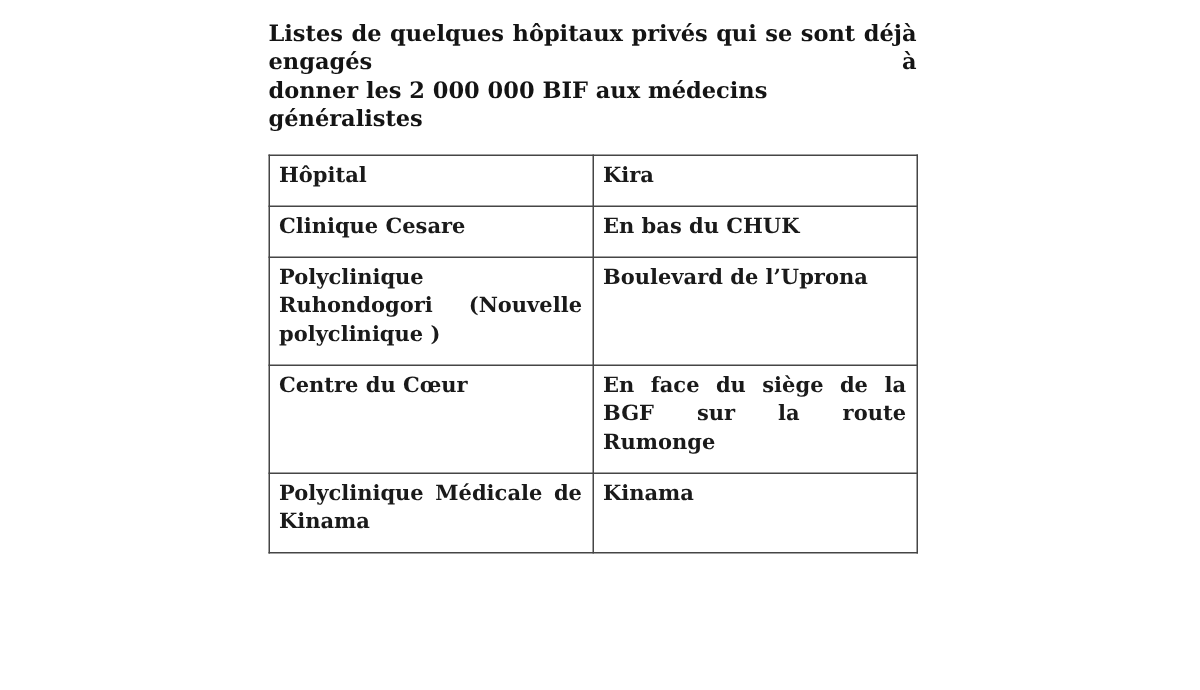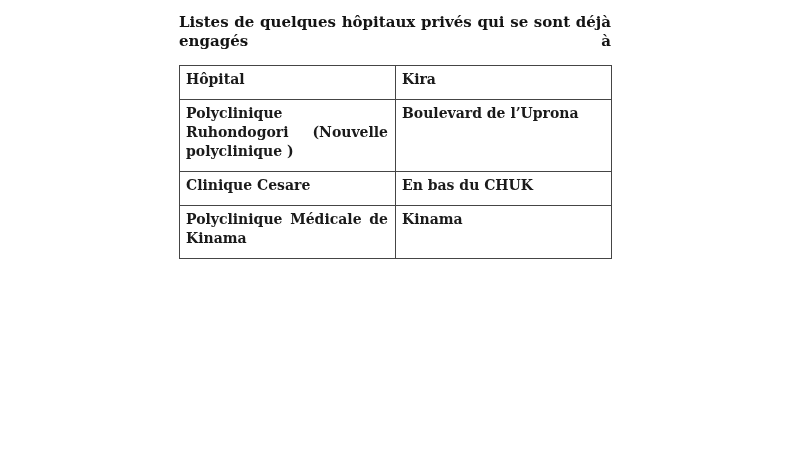--- a/index.html
+++ b/index.html
@@ -51,41 +51,46 @@
   .hospital-table td { height: 33px; text-align: justify; }
 </style>
 </head>
 <body>
 
 <div class="page">
   <div class="doc">
 
     <div class="doc-title">
       <div class="line1">Listes de quelques hôpitaux privés qui se sont déjà engagés à</div>
+      <div class="line2">donner les 2 000 000 BIF aux médecins généralistes</div>
     </div>
 
     <table class="hospital-table">
       <colgroup>
           <col>
           <col>
         </colgroup>
       <thead>
         <tr>
           <th>Hôpital</th>
           <th>Kira</th>
         </tr>
       </thead>
       <tbody id="table-body">
           <tr>
+            <td>Clinique Cesare</td>
+            <td>En bas du CHUK</td>
+          </tr>
+          <tr>
             <td>Polyclinique Ruhondogori (Nouvelle polyclinique )</td>
             <td>Boulevard de l’Uprona</td>
           </tr>
           <tr>
-            <td>Clinique Cesare</td>
-            <td>En bas du CHUK</td>
+            <td>Centre du Cœur</td>
+            <td>En face du siège de la BGF sur la route Rumonge</td>
           </tr>
           <tr>
             <td>Polyclinique Médicale de Kinama</td>
             <td>Kinama</td>
           </tr>
         </tbody>
     </table>
 
   </div>
 </div>

